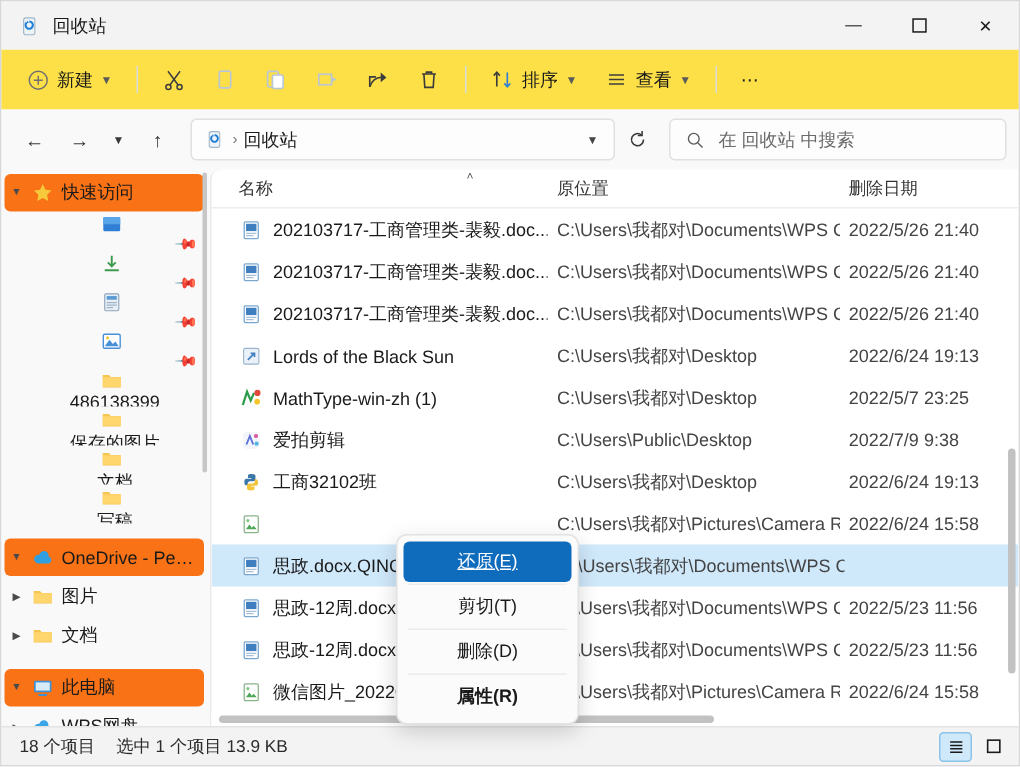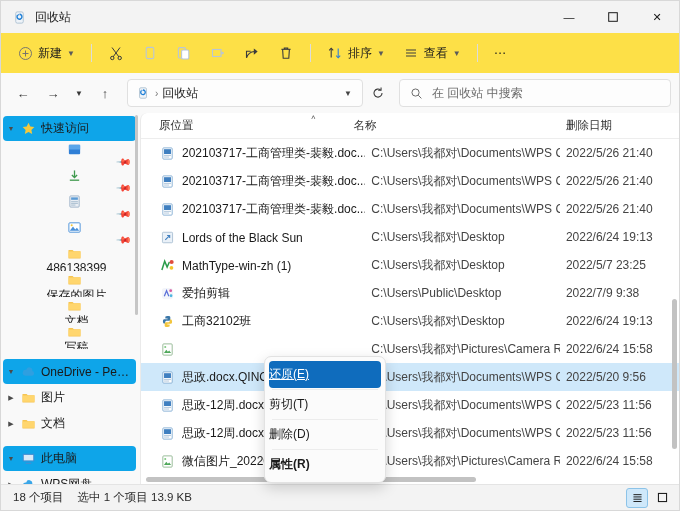--- a/index.html
+++ b/index.html
@@ -79,21 +79,21 @@
     background: #fdfdfd; border: 1px solid #e0e0e0; border-radius: 4px;
     display: flex; align-items: center; padding: 0 4px 0 7px; gap: 4px;
     min-width: 0;
   }
   .crumb-text { font-size: 12px; }
   .crumb-sep { color: #767676; font-size: 10px; }
   .crumb-spacer { flex: 1; }
   .crumb-chev { padding: 0 6px; font-size: 8px; color: #444; }
   .refresh-btn { width: 26px; height: 26px; display:flex;align-items:center;justify-content:center; color:#383838; font-size: 13px; border-radius: 4px;}
   .searchbox {
-    width: 272px; height: 28px; margin-left: 6px;
+    width: 225px; height: 28px; margin-left: 6px;
     background: #fdfdfd; border: 1px solid #e0e0e0; border-radius: 4px;
     display: flex; align-items: center; padding: 0 8px; gap: 8px;
   }
   .search-ph { color: #6a6a6a; font-size: 12px; }
 
   
   .body { flex: 1; display: flex; min-height: 0; }
 
   
   .sidebar {
@@ -105,21 +105,21 @@
   }
   .nav-item {
     height: 25px;
     display: flex; align-items: center;
     padding-right: 6px;
     border-radius: 4px;
     margin: 0 4px 1px 2px;
     position: relative;
     white-space: nowrap;
   }
-  .nav-item.group { background: #0ea5e9; }
+  .nav-item.group { background: #f97316; }
   .nav-exp {
     width: 16px; min-width: 16px; text-align: center;
     font-size: 7px; color: #4a4a4a;
   }
   .nav-ico { width: 18px; min-width: 18px; display:flex; align-items:center; justify-content:center; }
   .nav-label { font-size: 12px; margin-left: 4px; overflow: hidden; text-overflow: ellipsis; }
   .pin { margin-left: auto; font-size: 10px; color: #8a8a8a; transform: rotate(45deg); }
   .lvl1 { padding-left: 16px; flex-direction: column; }
   .sb-scroll {
     position: absolute; right: 2px; top: 2px; width: 3px; height: 200px;
@@ -202,21 +202,21 @@
     width: 122px;
     background: #fbfbfb;
     border: 1px solid #e2e2e2;
     border-radius: 7px;
     box-shadow: 0 5px 14px rgba(0,0,0,0.17);
     padding: 3px 2px;
     z-index: 50;
   }
   .ctx-item {
     height: 27px;
-    display: flex; align-items: center; justify-content: flex-start;
+    display: flex; align-items: center; justify-content: center;
     font-size: 12px; color: #1a1a1a;
     border-radius: 4px;
     margin: 1px 2px;
   }
   .ctx-item.highlight { background: #0f6cbd; color: #ffffff; }
   .ctx-item.bold { font-weight: bold; }
   .ctx-sep { height: 1px; background: #ececec; margin: 1px 5px; }
   .underline { text-decoration: underline; }
 </style>
 </head>
@@ -515,22 +515,22 @@
               </svg>
             </span>
             <span class="nav-label">WPS网盘</span>
           </div>
         </div>
       <div class="sb-scroll"></div>
     </div>
 
     <div class="filelist">
       <div class="col-head">
+        <div class="c c-name">名称</div>
         <div class="c c-loc">原位置</div>
-        <div class="c c-name">名称</div>
         <div class="c c-date">删除日期</div>
         <div class="sortmark">˄</div>
       </div>
       <div class="rows" id="rows-root">
         <div class="vscroll"></div>
       <div class="row">
             <div class="cell name c-name">
               <span class="f-ico">
                 <svg width="15" height="15" viewBox="0 0 16 16">
                   <rect x="3" y="2" width="10" height="12" rx="1" fill="#fff" stroke="#7aa7cf" stroke-width="0.9"></rect>
@@ -645,21 +645,20 @@
               <span class="f-ico">
                 <svg width="15" height="15" viewBox="0 0 16 16">
                   <rect x="3" y="2" width="10" height="12" rx="1" fill="#fff" stroke="#7aa7cf" stroke-width="0.9"></rect>
                   <rect x="4.3" y="3.4" width="7.4" height="5.2" fill="#3f7fc0"></rect>
                   <path d="M4.3 10.2h7.4M4.3 11.8h5.4" stroke="#a8c1d8" stroke-width="0.9"></path>
                 </svg>
               </span>
               <span>思政.docx.QINGBACK1771400</span>
             </div>
             <div class="cell loc c-loc">C:\Users\我都对\Documents\WPS Clo...</div>
-            <div class="cell date c-date">2022/5/20 9:56</div>
           </div>
           <div class="row">
             <div class="cell name c-name">
               <span class="f-ico">
                 <svg width="15" height="15" viewBox="0 0 16 16">
                   <rect x="3" y="2" width="10" height="12" rx="1" fill="#fff" stroke="#7aa7cf" stroke-width="0.9"></rect>
                   <rect x="4.3" y="3.4" width="7.4" height="5.2" fill="#3f7fc0"></rect>
                   <path d="M4.3 10.2h7.4M4.3 11.8h5.4" stroke="#a8c1d8" stroke-width="0.9"></path>
                 </svg>
               </span>

